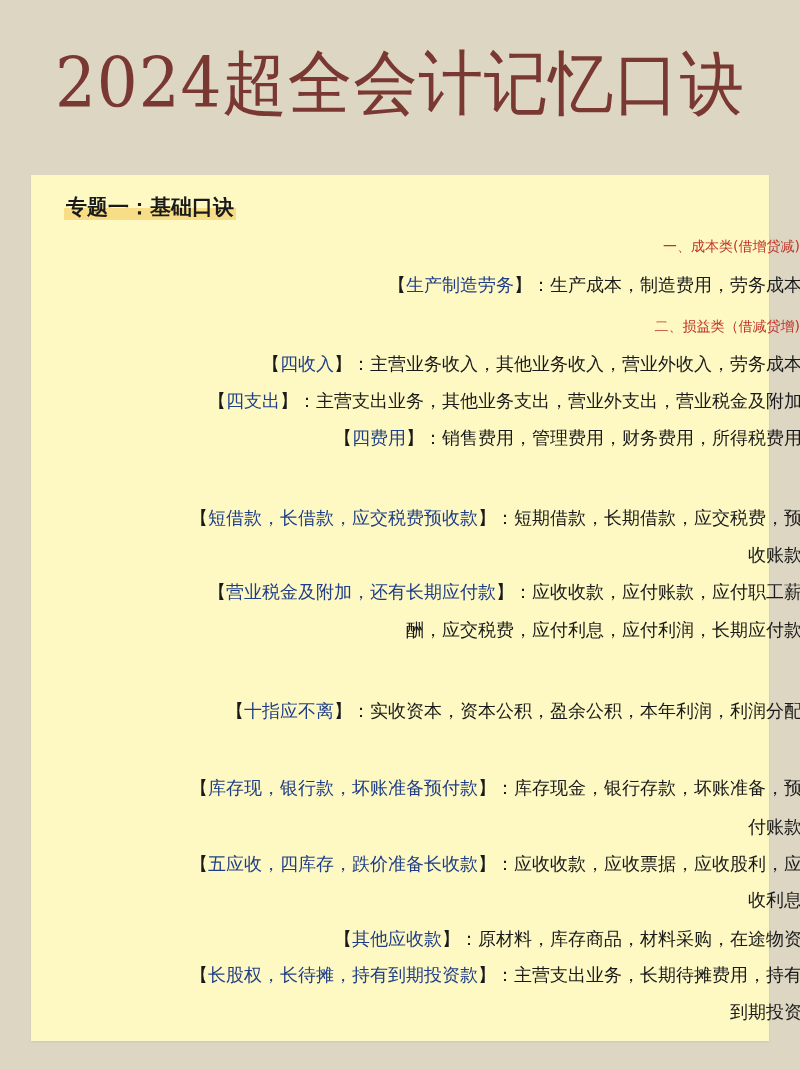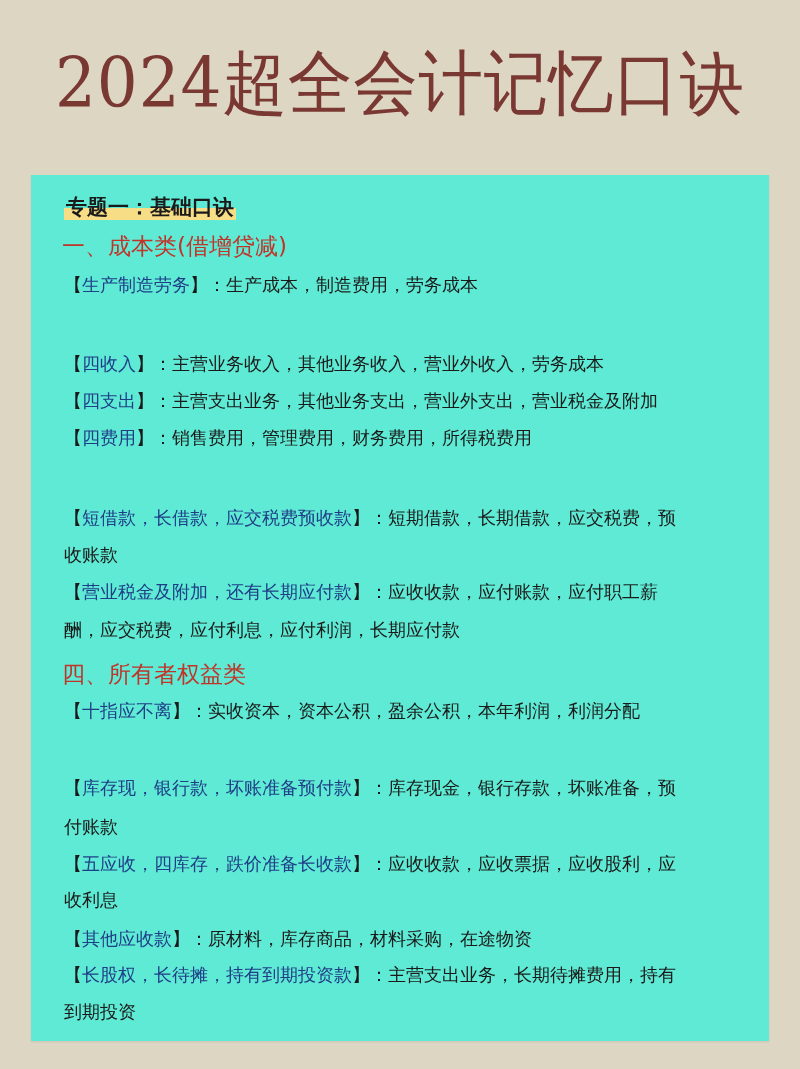--- a/index.html
+++ b/index.html
@@ -27,22 +27,23 @@
       letter-spacing: 1px;
       transform: scaleX(0.92);
       transform-origin: center;
     }
     .card {
       position: absolute;
       left: 31px;
       top: 175px;
       width: 738px;
       height: 866px;
-      background: #5eead4;
+      background: #fef9c3;
       box-shadow: 0 1px 2px rgba(0,0,0,0.08);
+      text-align: right;
     }
     .topic {
       position: absolute;
       left: 33px;
       top: 16px;
       font-size: 21px;
       font-weight: bold;
       color: #1a1a1a;
       line-height: 32px;
       padding: 0 2px;
@@ -53,21 +54,21 @@
       left: 0;
       width: 738px;
       font-size: 18px;
       line-height: 28px;
       color: #1a1a1a;
       white-space: nowrap;
     }
     .heading {
       left: 31px;
       color: #c0342a;
-      font-size: 23px;
+      font-size: 14px;
     }
     .entry {
       left: 33px;
     }
     .cont {
       left: 33px;
     }
     .kw {
       color: #1f3e87;
       font-family: Liberation Serif, serif;
@@ -82,40 +83,40 @@
 <div class="page-title">2024超全会计记忆口诀</div>
 
 <div class="card">
   <div class="topic">专题一：基础口诀</div>
 
   <div class="line heading" style="top:57px">一、成本类(借增贷减)</div>
   <div class="line entry" style="top:96px">
     <span class="br">【</span><span class="kw">生产制造劳务</span><span class="br">】</span><span>：生产成本，制造费用，劳务成本</span>
   </div>
 
+  <div class="line heading" style="top:137px">二、损益类（借减贷增)</div>
   <div class="line entry" style="top:175px">
     <span class="br">【</span><span class="kw">四收入</span><span class="br">】</span><span>：主营业务收入，其他业务收入，营业外收入，劳务成本</span>
   </div>
   <div class="line entry" style="top:212px">
     <span class="br">【</span><span class="kw">四支出</span><span class="br">】</span><span>：主营支出业务，其他业务支出，营业外支出，营业税金及附加</span>
   </div>
   <div class="line entry" style="top:249px">
     <span class="br">【</span><span class="kw">四费用</span><span class="br">】</span><span>：销售费用，管理费用，财务费用，所得税费用</span>
   </div>
 
   <div class="line entry" style="top:329px">
     <span class="br">【</span><span class="kw">短借款，长借款，应交税费预收款</span><span class="br">】</span><span>：短期借款，长期借款，应交税费，预</span>
   </div>
   <div class="line cont" style="top:366px">收账款</div>
   <div class="line entry" style="top:403px">
     <span class="br">【</span><span class="kw">营业税金及附加，还有长期应付款</span><span class="br">】</span><span>：应收收款，应付账款，应付职工薪</span>
   </div>
   <div class="line cont" style="top:441px">酬，应交税费，应付利息，应付利润，长期应付款</div>
 
-  <div class="line heading" style="top:485px">四、所有者权益类</div>
   <div class="line entry" style="top:522px">
     <span class="br">【</span><span class="kw">十指应不离</span><span class="br">】</span><span>：实收资本，资本公积，盈余公积，本年利润，利润分配</span>
   </div>
 
   <div class="line entry" style="top:599px">
     <span class="br">【</span><span class="kw">库存现，银行款，坏账准备预付款</span><span class="br">】</span><span>：库存现金，银行存款，坏账准备，预</span>
   </div>
   <div class="line cont" style="top:638px">付账款</div>
   <div class="line entry" style="top:675px">
     <span class="br">【</span><span class="kw">五应收，四库存，跌价准备长收款</span><span class="br">】</span><span>：应收收款，应收票据，应收股利，应</span>

